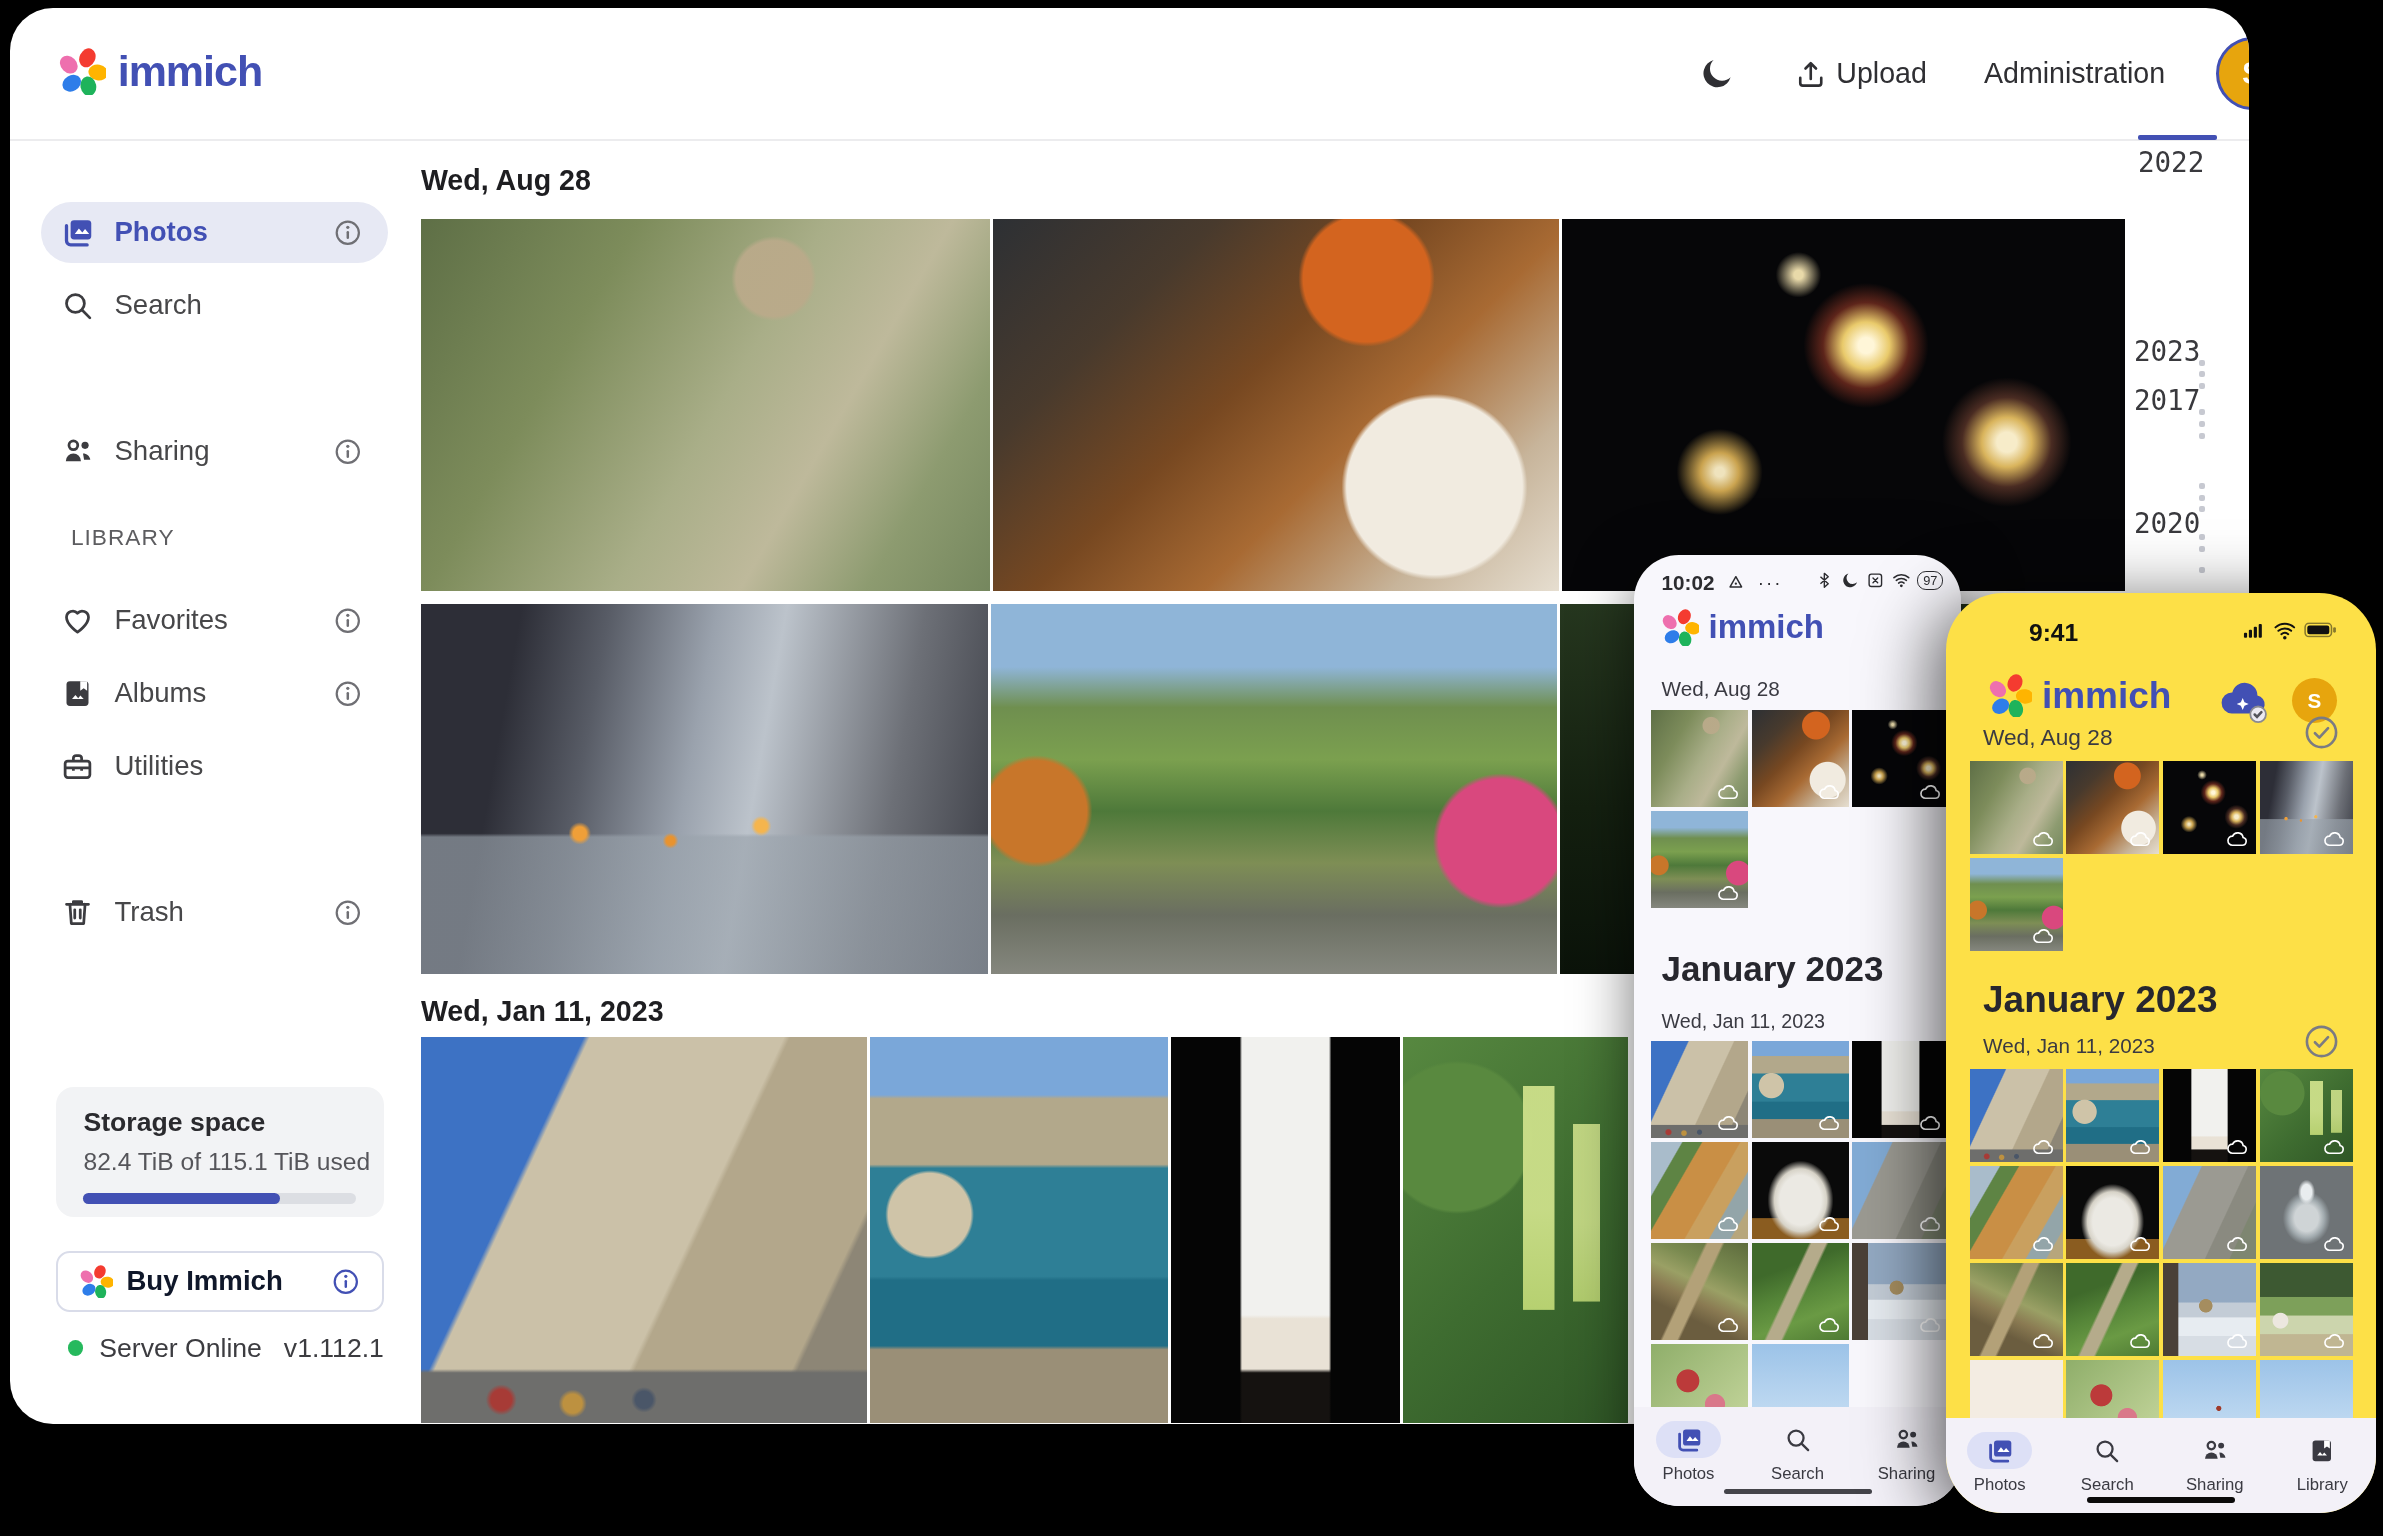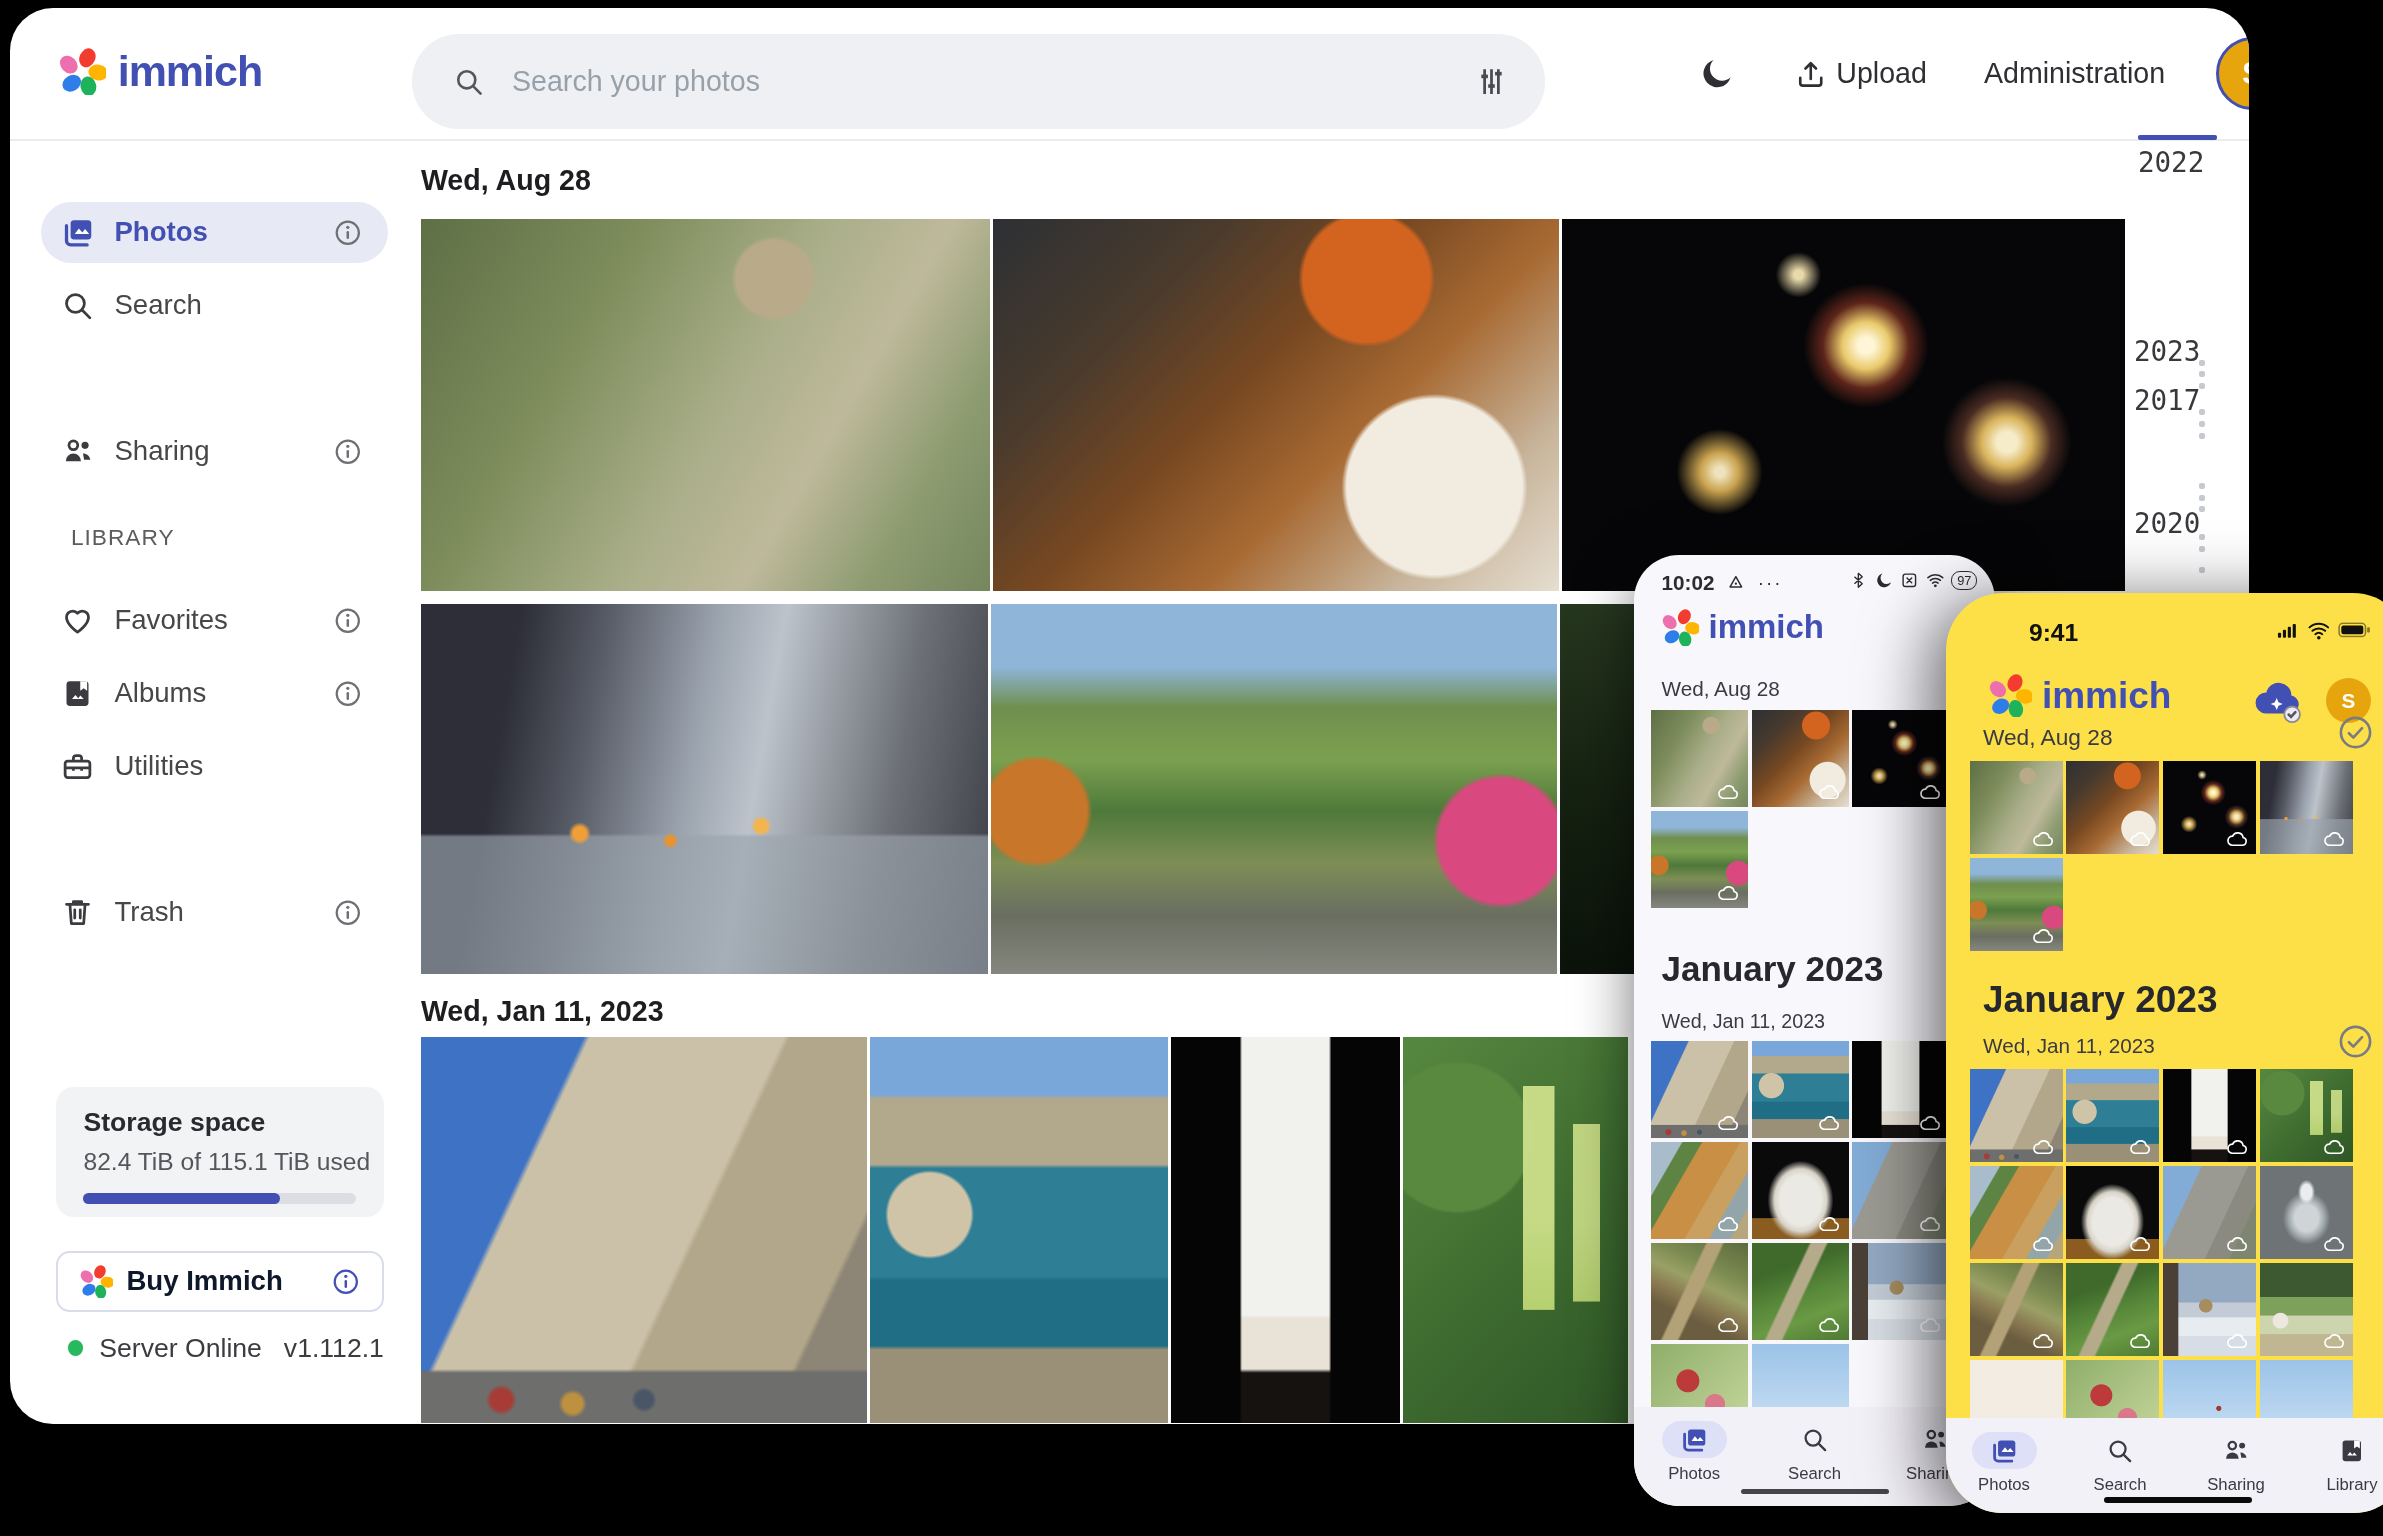--- a/index.html
+++ b/index.html
@@ -53,21 +53,21 @@
   .tile{position:relative;flex:0 0 auto;overflow:hidden;}
   .prow .tile{height:100%;}
 
   
   .tl-year{position:absolute;left:2098px;width:79px;text-align:left;
     font-family:"DejaVu Sans Mono",monospace;font-size:27.6px;color:#39393d;}
   #tl-marker{position:absolute;left:2128px;top:127px;width:79px;height:4.9px;background:#4250b4;border-radius:2px;}
   .tl-dot{position:absolute;left:2189px;width:5.9px;height:5.9px;border-radius:2px;background:#c7c9d1;}
 
   
-  .phone{position:absolute;background:#f8f7fc;overflow:hidden;padding-left:34px;}
+  .phone{position:absolute;background:#f8f7fc;overflow:hidden;}
   #phone1{left:1634px;top:555px;width:327px;height:951px;border-radius:45px;z-index:5;
     box-shadow:0 13.8px 59px rgba(0,0,0,.55);}
   #phone2{left:1946px;top:593px;width:430px;height:920px;border-radius:57px;z-index:6;
     background:#fde047;box-shadow:-13.8px 9.9px 69px rgba(0,0,0,.6);}
   .pstat{position:absolute;display:flex;align-items:center;color:#2c2c30;}
   .ptime{font-weight:600;}
   .plogo{position:absolute;display:flex;align-items:center;gap:9.9px;}
   .plogo .t{font-weight:700;color:#4250b4;}
   .pdate{position:absolute;font-weight:500;color:#3a3a42;}
   .pmonth{position:absolute;font-weight:600;color:#27272e;}
@@ -279,29 +279,20 @@
 
   <div id="card">
 
     <div class="logo-row">
       <svg width="47" height="47" viewBox="0 0 48 48">
           <use href="#flower"></use>
         </svg>
       <span class="logo-text">immich</span>
     </div>
 
-    <div id="searchbar">
-      <svg class="mag" width="31.5" height="31.5" style="color:#55565b" viewBox="0 0 32 32">
-          <use href="#i-mag"></use>
-        </svg>
-      <span id="search-ph">Search your photos</span>
-      <svg class="tune" width="33" height="33" style="color:#4a4b50" viewBox="0 0 34 34">
-          <use href="#i-tune"></use>
-        </svg>
-    </div>
 
     <div class="hdr-right">
       <svg width="37" height="37" style="color:#2f2f33;margin-right:59px" viewBox="0 0 38 38">
           <use href="#i-moon"></use>
         </svg>
       <div class="hdr-item" style="margin-right:57px">
         <svg width="31.5" height="31.5" viewBox="0 0 32 32">
             <use href="#i-upload"></use>
           </svg>
         <span id="upload-lbl">Upload</span>

